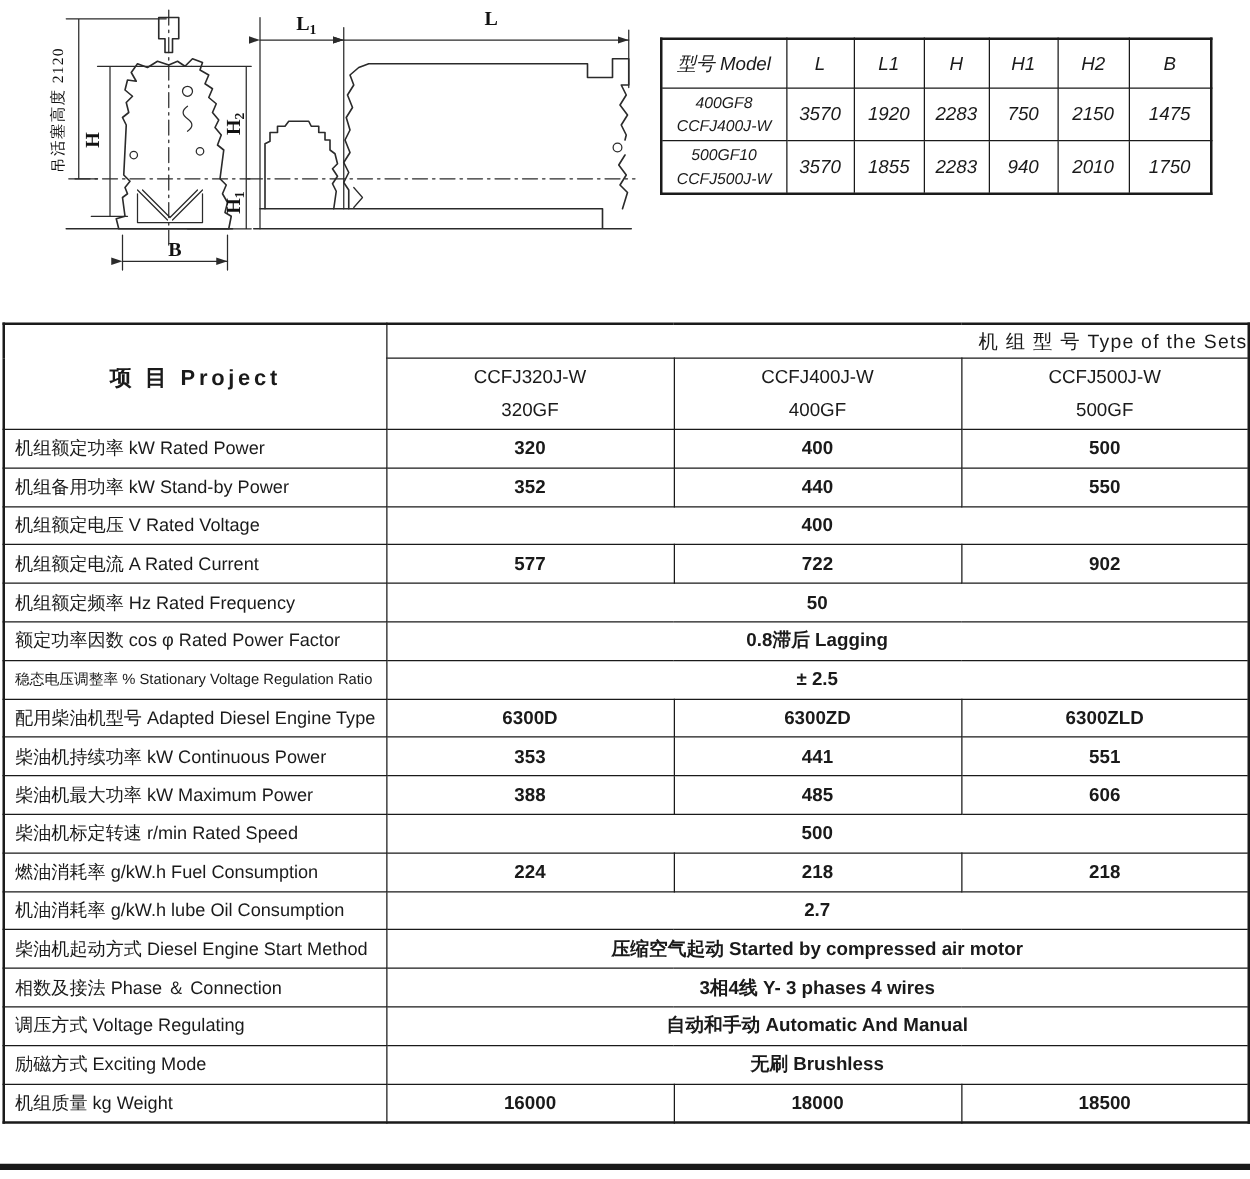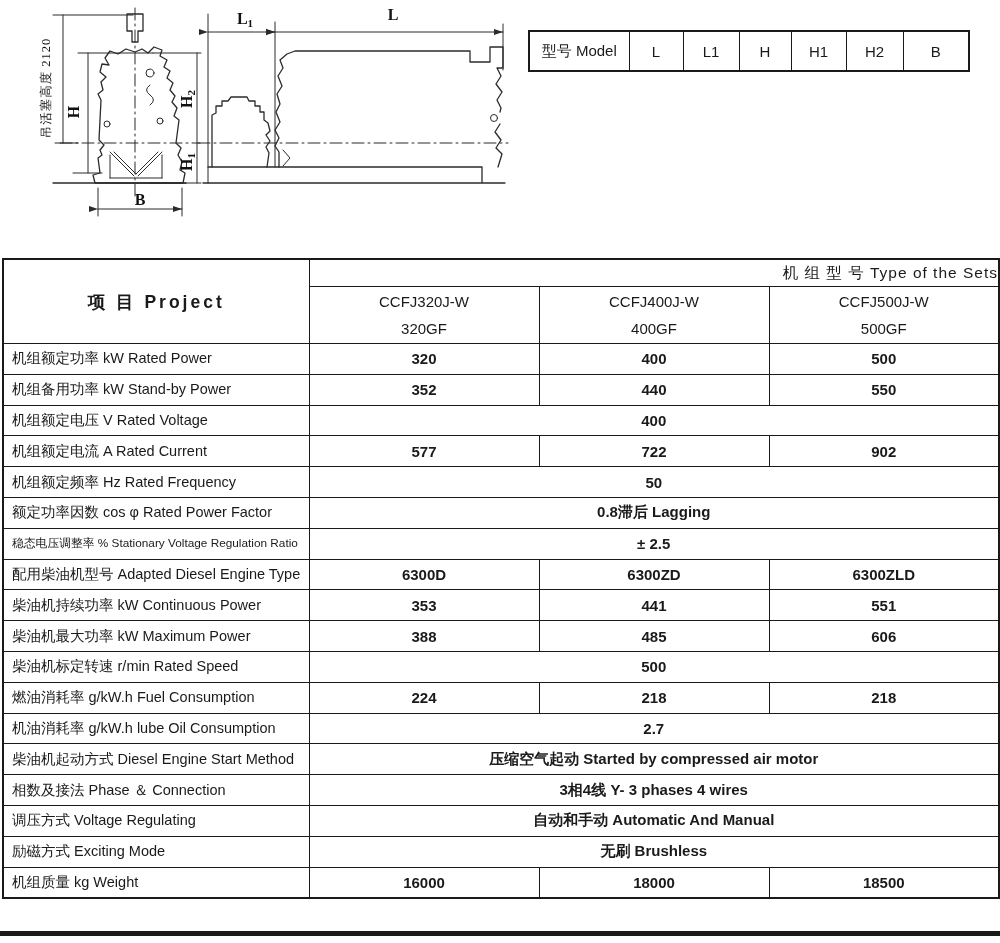--- a/index.html
+++ b/index.html
@@ -10,21 +10,21 @@
   svg.drawings{position:absolute;left:0;top:0;}
   .ln{fill:none;stroke:#2b2b2b;stroke-width:1.3;stroke-linejoin:round;stroke-linecap:round;}
   .thin{stroke-width:1;}
   .cl{stroke-dasharray:12 4 2 4;stroke-width:1;}
   .dl{font:bold 16px "Liberation Serif", serif;fill:#111;}
   .dl .sub{font-size:11px;}
   .vlab{font:12.5px "Liberation Serif", serif;fill:#111;letter-spacing:1px;}
 
   
   table{border-collapse:collapse;}
-  table.dims{position:absolute;left:528px;top:30px;width:440px;table-layout:fixed;border:2px solid #1a1a1a;}
+  table.dims{position:absolute;left:528px;top:30px;width:440px;table-layout:fixed;border:2px solid #1a1a1a;font-style:italic;}
   .dims th,.dims td{border:1.8px solid #1a1a1a;text-align:center;vertical-align:middle;padding:0;}
   .dims thead th{height:38px;font-weight:normal;font-size:15px;}
   .dims td{height:41px;font-size:15px;}
   .dims td.model{font-size:12.6px;line-height:1.5;}
 
   
   table.spec{position:absolute;left:2px;top:258px;width:996px;table-layout:fixed;border:2.5px solid #1a1a1a;}
   .spec th,.spec td{border:1.7px solid #1a1a1a;padding:0;vertical-align:middle;}
   .spec th.project{font-size:17.5px;font-weight:600;letter-spacing:3px;text-align:center;}
   .spec th.sets{height:26px;font-size:15.5px;font-weight:500;text-align:right;letter-spacing:1px;}
@@ -127,20 +127,44 @@
           <th>型号 Model</th>
           <th>L</th>
           <th>L1</th>
           <th>H</th>
           <th>H1</th>
           <th>H2</th>
           <th>B</th>
         </tr>
     </thead>
     <tbody>
+        <tr>
+          <td class="model">
+            <div>400GF8</div>
+            <div>CCFJ400J-W</div>
+          </td>
+          <td>3570</td>
+          <td>1920</td>
+          <td>2283</td>
+          <td>750</td>
+          <td>2150</td>
+          <td>1475</td>
+        </tr>
+        <tr>
+          <td class="model">
+            <div>500GF10</div>
+            <div>CCFJ500J-W</div>
+          </td>
+          <td>3570</td>
+          <td>1855</td>
+          <td>2283</td>
+          <td>940</td>
+          <td>2010</td>
+          <td>1750</td>
+        </tr>
       </tbody>
   </table>
 
   <table class="spec">
     <colgroup>
       <col style="width:306px">
         <col style="width:230px">
         <col style="width:230px">
         <col style="width:230px">
     </colgroup>

